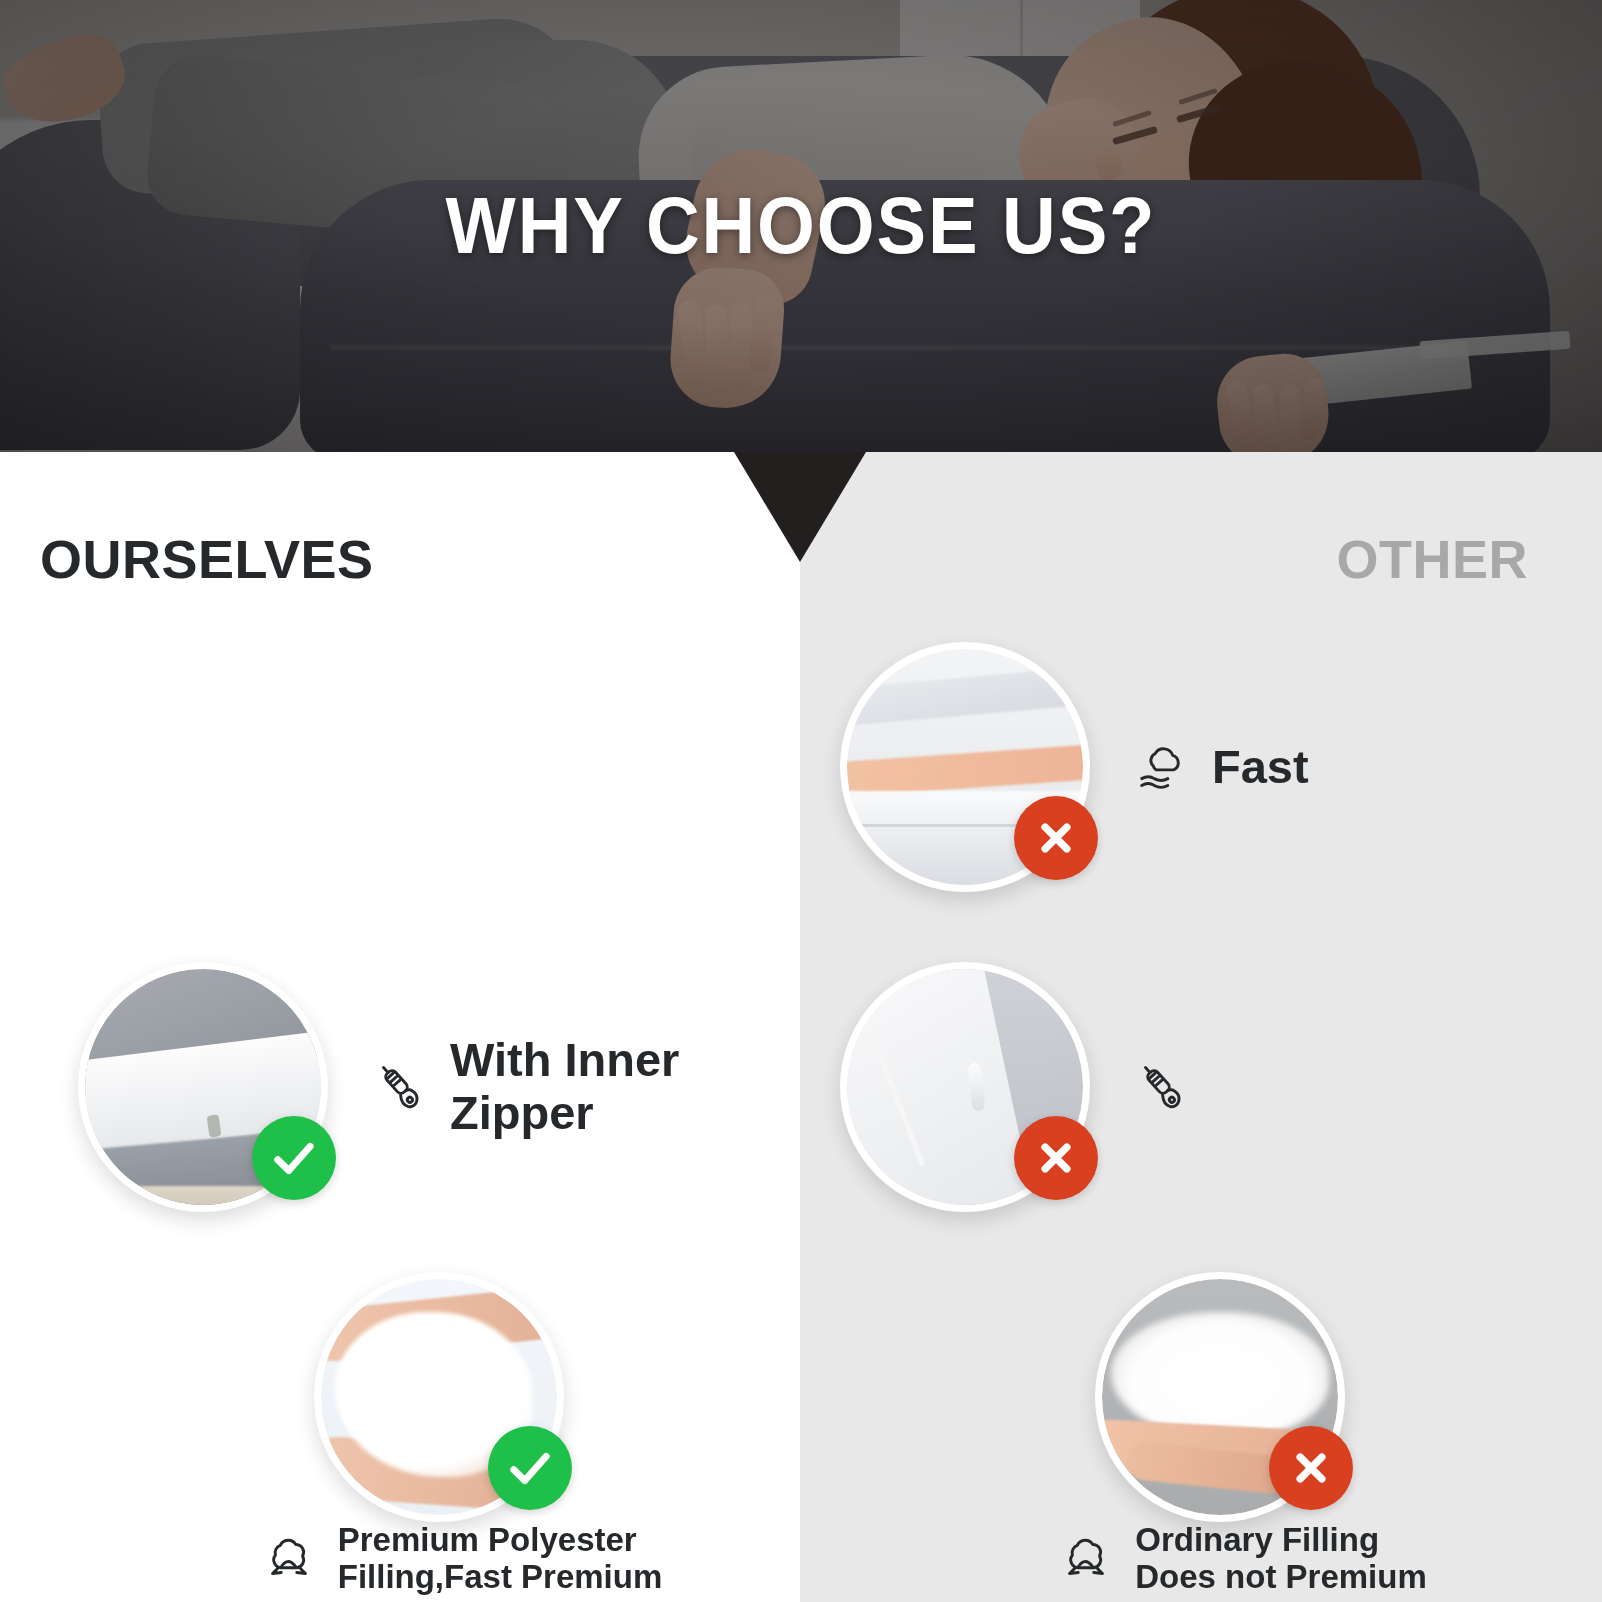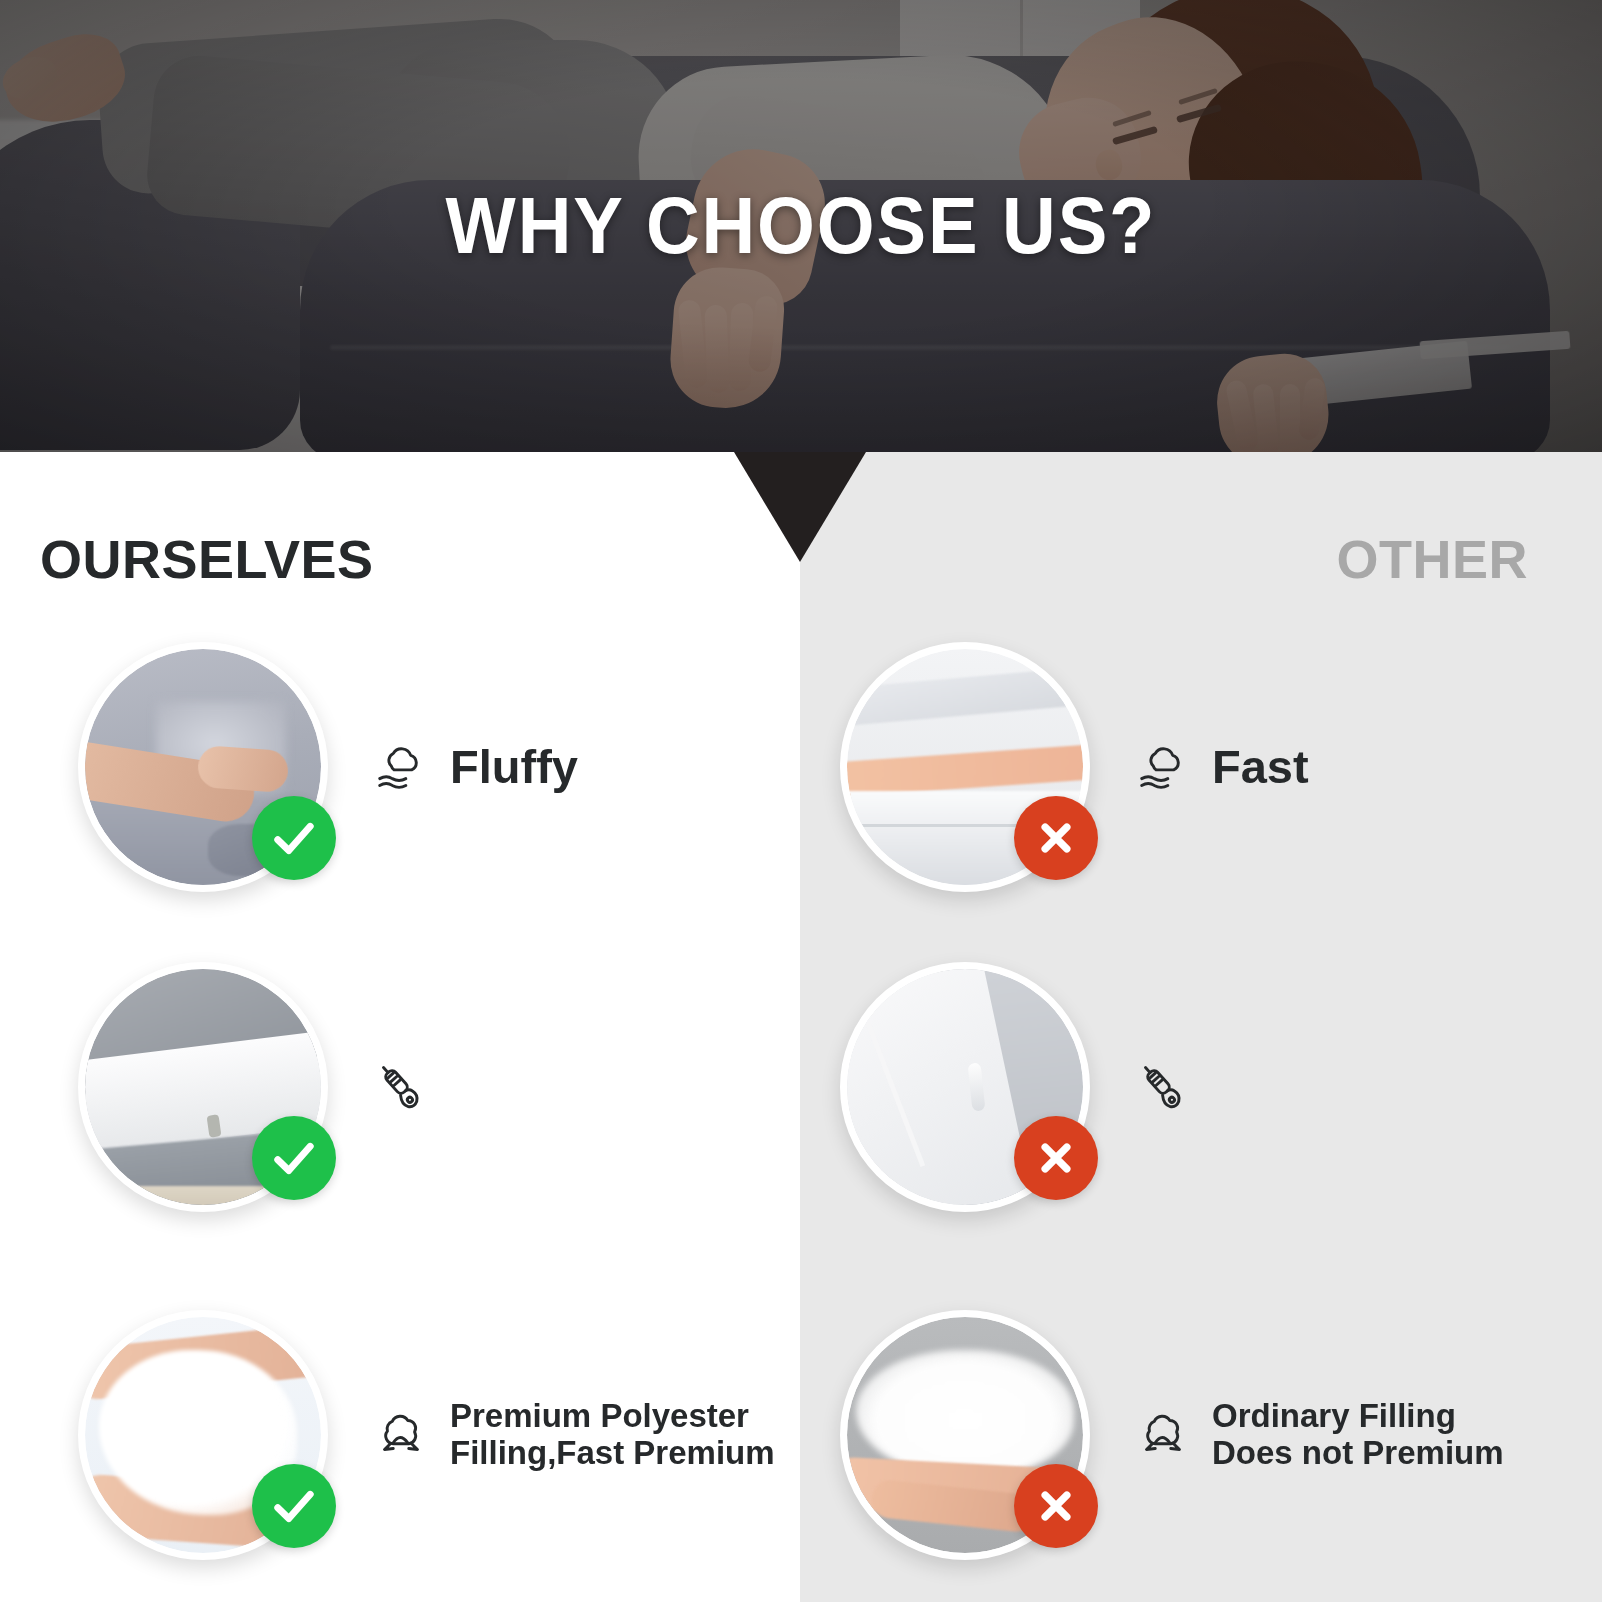--- a/index.html
+++ b/index.html
@@ -127,21 +127,21 @@
 
   .col-title{position:absolute;font-weight:700;font-size:54px;letter-spacing:.5px;line-height:1;}
   .col-title-left{left:40px;top:80px;color:#26292b;}
   .col-title-right{right:74px;top:80px;color:#a8a8a8;}
 
   .row{position:absolute;display:flex;align-items:center;}
   .row-l{left:78px;width:722px;}
   .row-r{left:840px;width:760px;}
   .r1{top:170px;height:290px;}
   .r2{top:490px;height:290px;}
-  .r3{top:838px;height:290px;}
+  .r3{top:820px;height:290px;flex-direction:column;}
 
   .thumb-wrap{position:relative;width:250px;height:250px;flex:0 0 250px;}
   .thumb{position:absolute;left:0;top:0;width:250px;height:250px;border-radius:50%;
     background:#fff;border:7px solid #ffffff;box-sizing:border-box;overflow:hidden;
     box-shadow:0 8px 20px rgba(0,0,0,.14);}
   .thumb-inner{position:absolute;inset:0;overflow:hidden;border-radius:50%;}
 
   
   .ph1{background:linear-gradient(170deg,#b9bcc6 0%,#a9adb8 45%,#9ba0ac 100%);}
   .ph1 .p-dent{position:absolute;left:30%;top:22%;width:55%;height:40%;
@@ -286,48 +286,20 @@
 
   <div class="panels">
 
     <div class="panel-left"></div>
     <div class="panel-right"></div>
     <div class="notch"></div>
 
     <div class="col-title col-title-left">OURSELVES</div>
     <div class="col-title col-title-right">OTHER</div>
 
-    <div class="row row-l r1">
-      <div class="thumb-wrap">
-        <div class="thumb">
-          <div class="thumb-inner ph1">
-            <div class="p-low"></div>
-              <div class="p-dent"></div>
-            <div class="p-arm"></div>
-              <div class="p-fing"></div>
-              <div class="p-fold"></div>
-          </div>
-        </div>
-        <div class="badge badge-ok">
-          <svg viewBox="0 0 24 24" fill="none" stroke="#ffffff" stroke-width="3.2" stroke-linecap="round" stroke-linejoin="round">
-            <path d="M4.5 12.8 L9.6 17.8 L19.5 6.6"></path>
-          </svg>
-        </div>
-      </div>
-      <div class="feat">
-        <span class="feat-icon">
-          <svg viewBox="0 0 64 64" fill="none" stroke="#26292b" stroke-width="3" stroke-linecap="round" stroke-linejoin="round">
-            <path d="M22 31 a8 8 0 0 1 2-13 a10 10 0 0 1 18 2 a8 8 0 0 1 1 15 H25 a7 7 0 0 1 -3 -4 z"></path>
-            <path d="M10 44 q7 -4 13 0 q7 4 14 0"></path>
-            <path d="M10 51 q7 -4 13 0 q7 4 14 0"></path>
-          </svg>
-        </span>
-        <span class="feat-label big">Fluffy</span>
-      </div>
-    </div>
 
     <div class="row row-l r2">
       <div class="thumb-wrap">
         <div class="thumb">
           <div class="thumb-inner ph2">
             <div class="g-top"></div>
               <div class="w-mid"></div>
             <div class="zip-dot"></div>
               <div class="g-bot"></div>
               <div class="bed"></div>
@@ -344,20 +316,24 @@
           <svg viewBox="0 0 64 64" fill="none" stroke="#26292b" stroke-width="3" stroke-linecap="round" stroke-linejoin="round">
             <g transform="rotate(-42 32 32)">
               <rect x="26" y="12" width="12" height="26" rx="5"></rect>
               <path d="M32 12 V5"></path>
                 <path d="M28 16 h8 M28 21 h8 M28 26 h8"></path>
               <path d="M26 38 q-6 8 -2 14 q4 5 10 2 q6 -4 4 -11 q-1 -4 -5 -5"></path>
               <circle cx="30" cy="48" r="2.6"></circle>
             </g>
           </svg>
         </span>
+        <span class="feat-label big">
+          <span>With Inner</span><br>
+          <span>Zipper</span>
+        </span>
       </div>
     </div>
 
     <div class="row row-l r3">
       <div class="thumb-wrap">
         <div class="thumb">
           <div class="thumb-inner ph3">
             <div class="h-top"></div>
               <div class="h-bot"></div>
               <div class="fib"></div>

